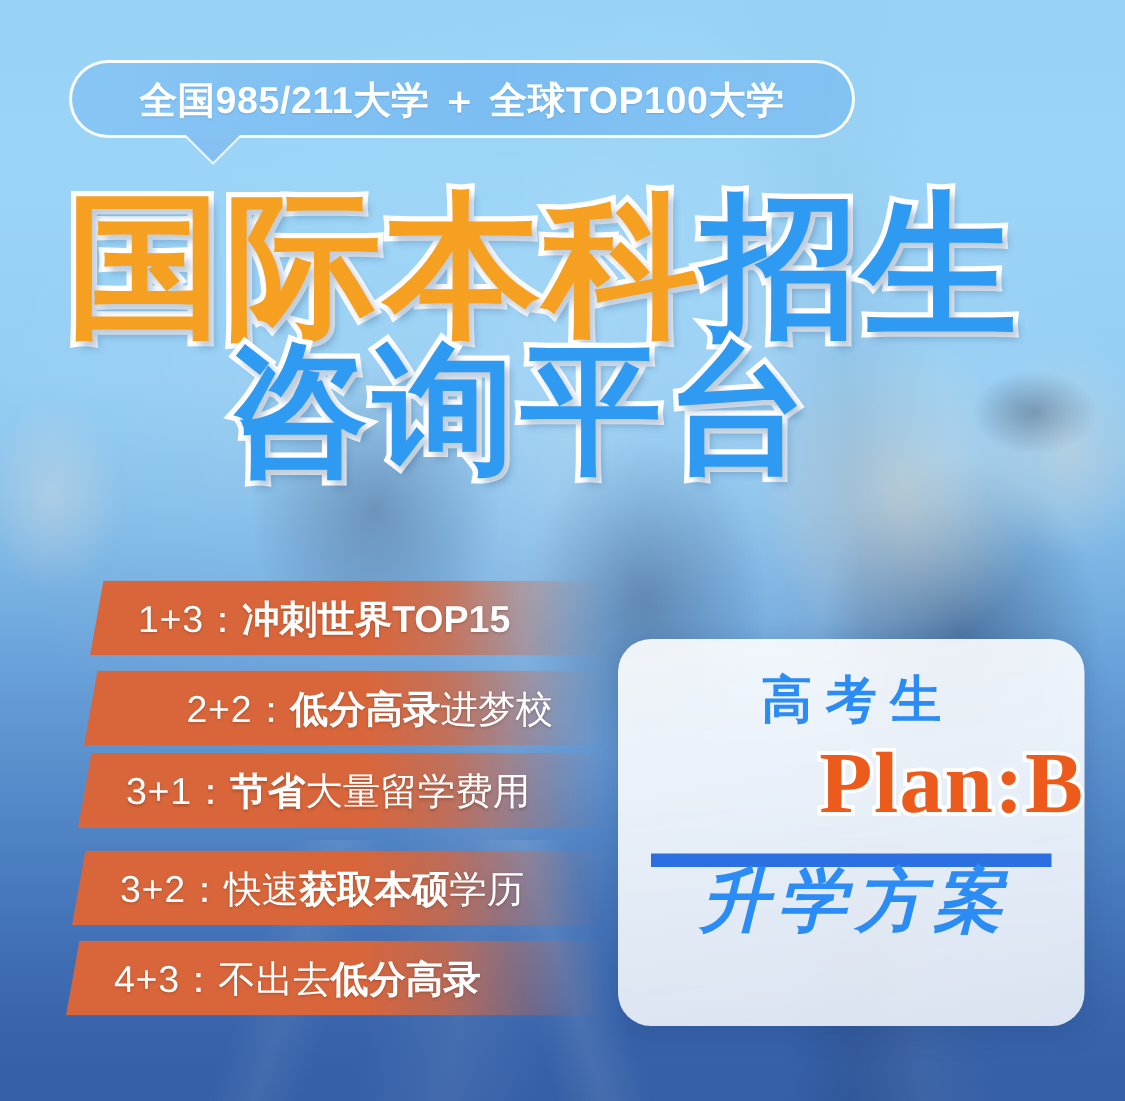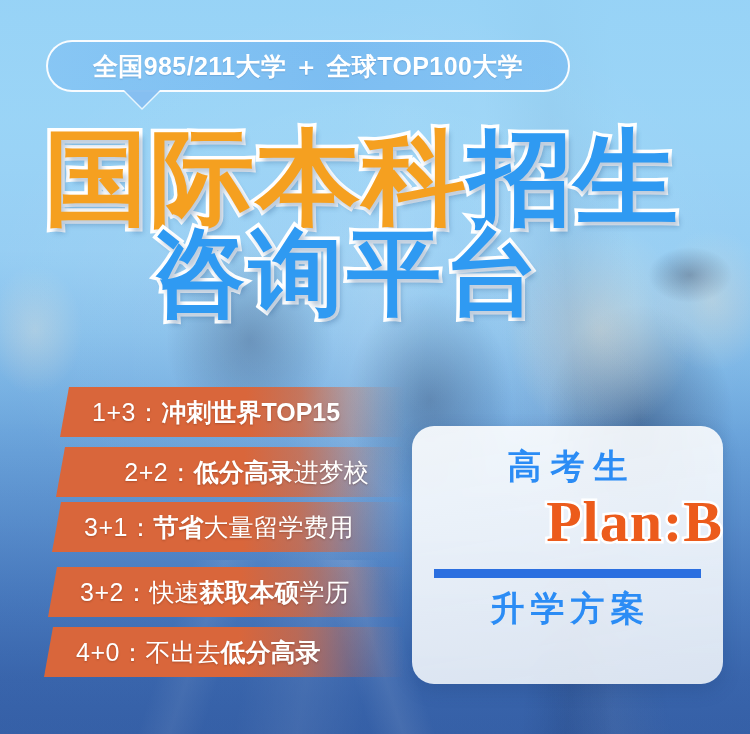--- a/index.html
+++ b/index.html
@@ -228,27 +228,28 @@
   .plan-underline {
     position: absolute;
     left: 22px;
     top: 143px;
     width: 267px;
     height: 9px;
     background: #2B6FE0;
   }
   .plan-bottom {
     position: absolute;
-    left: 0; top: 160px; width: 100%;
+    left: 0; top: 144px; width: 100%;
     text-align: center;
     color: #2B8CF5;
-    font-size: 34px;
+    font-size: 46px;
     font-weight: bold;
     letter-spacing: 6px;
     text-indent: 6px;
+    font-style: italic;
   }
 </style>
 </head>
 <body>
 
 <div id="banner">
 
   <div class="bg-photo"></div>
   <div class="bg-streaks"></div>
   <div class="bg-folds"></div>
@@ -293,21 +294,21 @@
   <div class="bar" style="left:48px; top:567px; width:357px; clip-path: polygon(9px 0, 100% 0, 100% 100%, 0 100%);">
     <div class="bar-bg"></div>
     <div class="bar-label">
       <span class="num">3+2：</span><span class="light">快速</span><b>获取本硕</b><span class="light">学历</span>
     </div>
   </div>
 
   <div class="bar" style="left:44px; top:627px; width:361px; clip-path: polygon(9px 0, 100% 0, 100% 100%, 0 100%);">
     <div class="bar-bg"></div>
     <div class="bar-label">
-      <span class="num">4+0：</span><span class="light">不出去</span><b>低分高录</b>
+      <span class="num">4+3：</span><span class="light">不出去</span><b>低分高录</b>
     </div>
   </div>
 
   <div class="plan-card">
     <div class="plan-top">高考生</div>
     <div class="plan-main">Plan:B</div>
     <div class="plan-underline"></div>
     <div class="plan-bottom">升学方案</div>
   </div>
 

